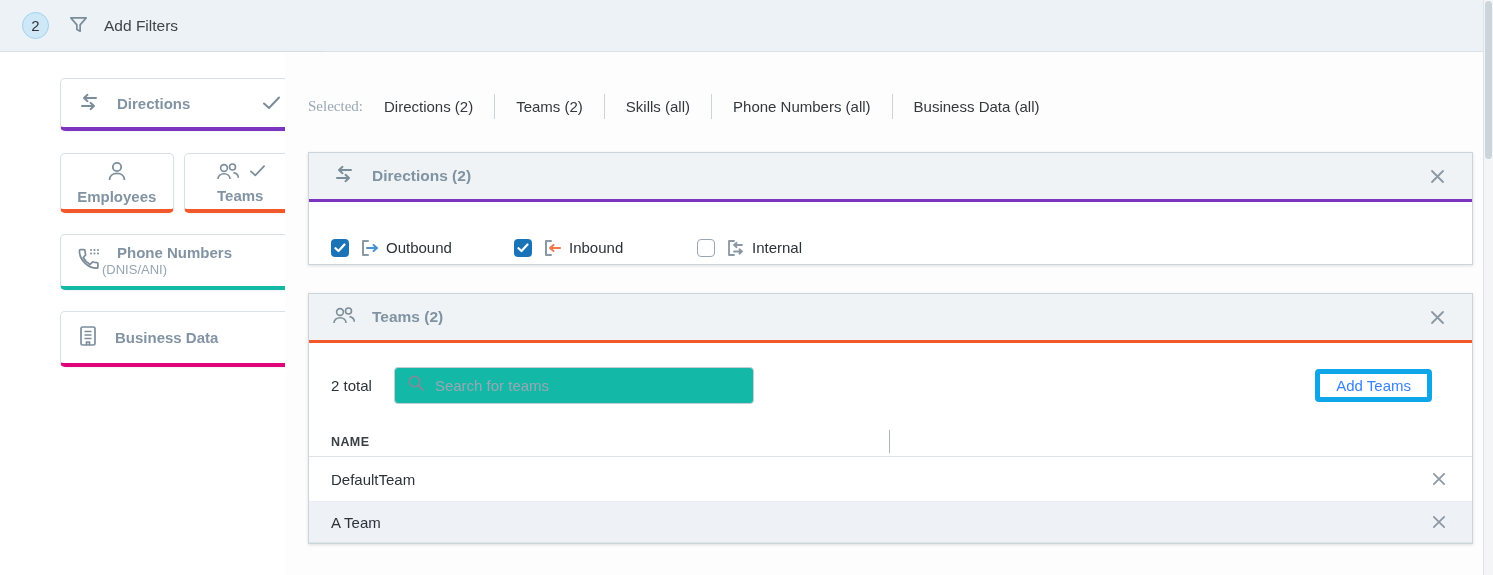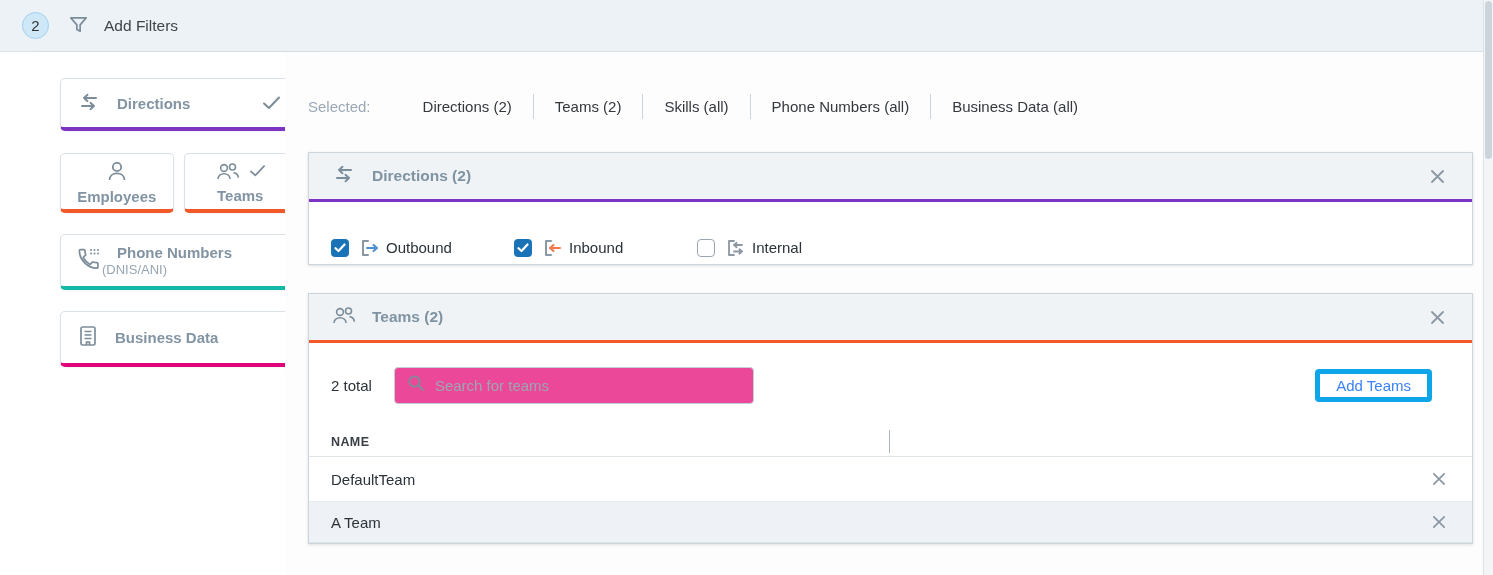--- a/index.html
+++ b/index.html
@@ -31,21 +31,21 @@
   .half-row { display:flex; gap:10px; margin-top:22px; }
   .btn-half { flex:1; height:60px; display:flex; flex-direction:column; align-items:center; justify-content:center; gap:2px; }
   .btn-half .toprow { display:flex; align-items:center; gap:8px; }
   .btn-wide { width:237px; height:56px; display:flex; align-items:center; padding:0 15px; margin-top:21px; }
   .btn-wide .lbl { margin-left:15px; }
   .sub { font-size:13px; font-weight:normal; color:#97a6b2; margin-top:1px; }
 
   
   .main { position:absolute; left:285px; top:52px; right:0; bottom:0; background:#fdfdfe; padding-left:23px; }
   .summary { margin-top:42px; display:flex; align-items:center; font-size:15px; }
-  .summary .slabel { color:#9aa8b4; margin-right:31px; }
+  .summary .slabel { color:#9aa8b4; margin-right:0;font-family:Liberation Serif, serif; }
   .summary .sitem { padding:4px 21px; color:#33383d; cursor:pointer; }
   .summary .sitem + .sitem { border-left:1px solid #ccd4db; }
 
   .panel { width:1165px; background:#fff; border:1px solid #ccd5dc; box-shadow:0 1px 3px rgba(0,0,0,.12); }
   .panel-directions { margin-top:33px; }
   .panel-teams { margin-top:28px; }
   .phead { height:49px; background:#eff3f6; display:flex; align-items:center; padding:0 22px; }
   .phead .ptitle { margin-left:15px; font-weight:bold; font-size:15.5px; color:#7f93a2; }
   .phead .close { margin-left:auto; background:none; border:none; cursor:pointer; display:flex; padding:4px; }
   .hb-purple { border-bottom:3px solid #7b35c1; }
@@ -57,21 +57,21 @@
           display:flex; align-items:center; justify-content:center; flex:none; }
   .cbox svg { display:none; }
   .cbox.checked { background:#1a73b7; border-color:#1a73b7; border-radius:3.5px; }
   .cbox.checked svg { display:block; }
   .dir-option .dicon { margin-left:11px; display:flex; }
   .dir-option .dlabel { margin-left:6px; font-size:15px; color:#2b3238; }
 
   .teams-toolbar { height:84px; display:flex; align-items:center; padding:0 22px; }
   .total { font-size:15px; color:#2b3238; }
   .searchbox { margin-left:22px; width:360px; height:37px; border:1px solid #c5ced6; border-radius:4px;
-               background:#ec4899; display:flex; align-items:center; padding:0 12px; }
+               background:#14b8a6; display:flex; align-items:center; padding:0 12px; }
   .searchbox input { border:none; outline:none; flex:1; margin-left:10px; font-size:15px; color:#2b3238;
                      font-family:"Liberation Sans",sans-serif; background:transparent; }
   .searchbox input::placeholder { color:#9aa7b3; }
   .addteams { margin-left:auto; margin-right:18px; height:33px; padding:0 16px; background:#fff;
               border:5px solid #0ea5e9; border-radius:4px; color:#3b82f6; font-size:15px; cursor:pointer;
               font-family:"Liberation Sans",sans-serif; }
 
   .thead { height:30px; display:flex; align-items:center; padding:0 22px; border-bottom:1px solid #dfe4e8; position:relative; }
   .thead .col { font-size:12.5px; font-weight:bold; letter-spacing:.4px; color:#3a4045; }
   .col-divider { position:absolute; left:580px; top:3px; bottom:3px; width:1px; background:#aab4bc; cursor:col-resize; }

